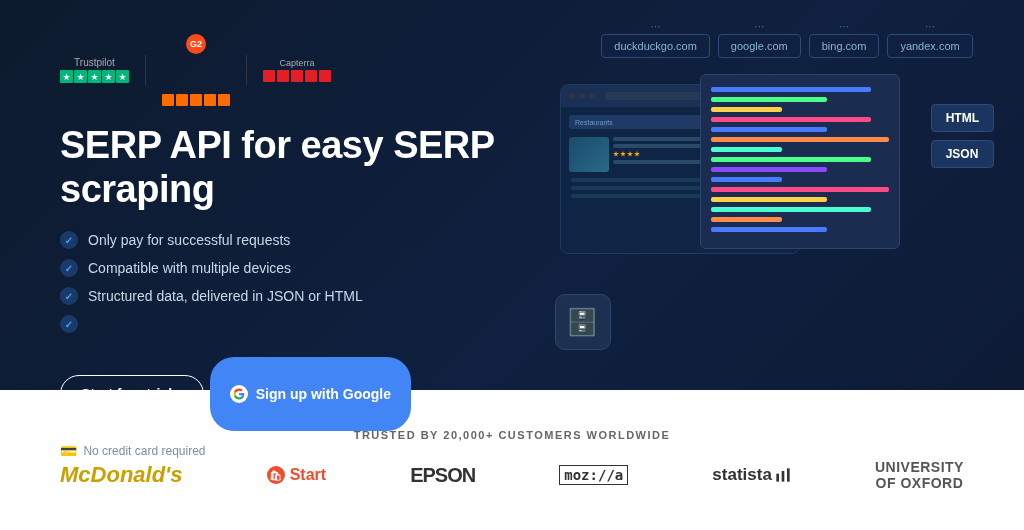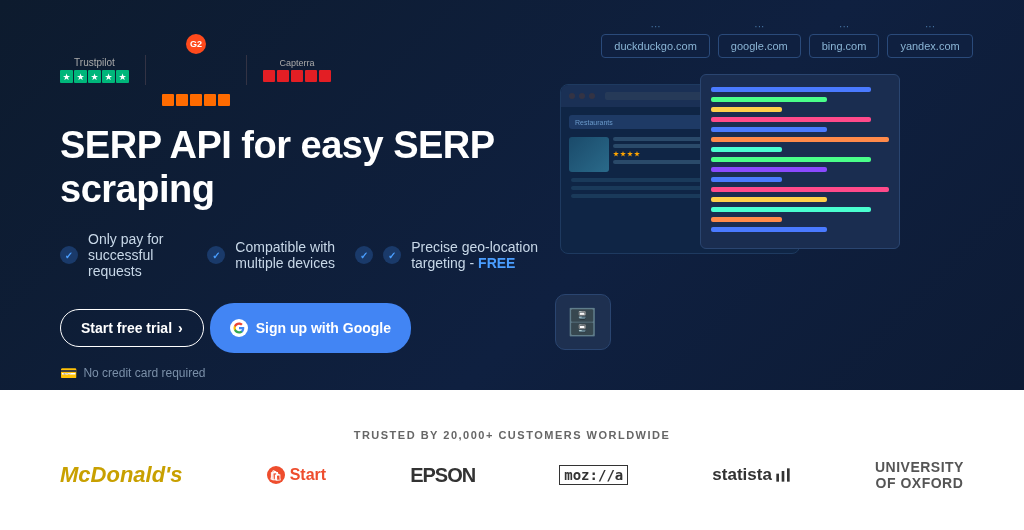--- a/index.html
+++ b/index.html
@@ -98,21 +98,21 @@
       margin-bottom: 20px;
       color: #ffffff;
       letter-spacing: -0.5px;
     }
 
     
     .feature-list {
       list-style: none;
       margin-bottom: 24px;
       display: flex;
-      flex-direction: row;
+      flex-direction: column;
       gap: 10px;
     }
 
     .feature-item {
       display: flex;
       align-items: center;
       gap: 10px;
       font-size: 14px;
       color: #c8d8e8;
     }
@@ -157,21 +157,21 @@
       font-size: 14px;
       font-weight: 600;
       cursor: pointer;
       display: flex;
       align-items: center;
       gap: 6px;
       white-space: nowrap;
     }
 
     .btn-google {
-      padding: 16px 20px;
+      padding: 28px 20px;
       border: none;
       border-radius: 24px;
       background: #4285f4;
       color: #fff;
       font-size: 14px;
       font-weight: 600;
       cursor: pointer;
       display: flex;
       align-items: center;
       gap: 8px;
@@ -582,24 +582,24 @@
       <li class="feature-item">
         <div class="check-icon"></div>
         <span>Only pay for successful requests</span>
       </li>
       <li class="feature-item">
         <div class="check-icon"></div>
         <span>Compatible with multiple devices</span>
       </li>
       <li class="feature-item">
         <div class="check-icon"></div>
+        <span>Structured data, delivered in JSON or HTML</span>
       </li>
       <li class="feature-item">
         <div class="check-icon"></div>
-        <span>Precise geo-location targeting - <span class="free-tag">FREE</span></span>
       </li>
     </ul>
 
     <div class="cta-row">
       <button class="btn-trial">
         <span>Start free trial</span>
         <span>›</span>
       </button>
       <button class="btn-google">
         <div class="google-logo">
@@ -679,20 +679,24 @@
           <div class="code-line cl-purple cl-medium"></div>
           <div class="code-line cl-blue cl-short"></div>
           <div class="code-line cl-pink cl-full"></div>
           <div class="code-line cl-yellow cl-medium"></div>
           <div class="code-line cl-teal cl-long"></div>
           <div class="code-line cl-orange cl-short"></div>
           <div class="code-line cl-blue cl-medium"></div>
         </div>
       </div>
 
+      <div class="format-badges">
+        <div class="format-badge">HTML</div>
+        <div class="format-badge">JSON</div>
+      </div>
 
       <div class="db-icon-wrapper">
         <span class="db-icon">🗄️</span>
       </div>
 
     </div>
   </div>
 </div>
 
 <div class="trusted-section">

